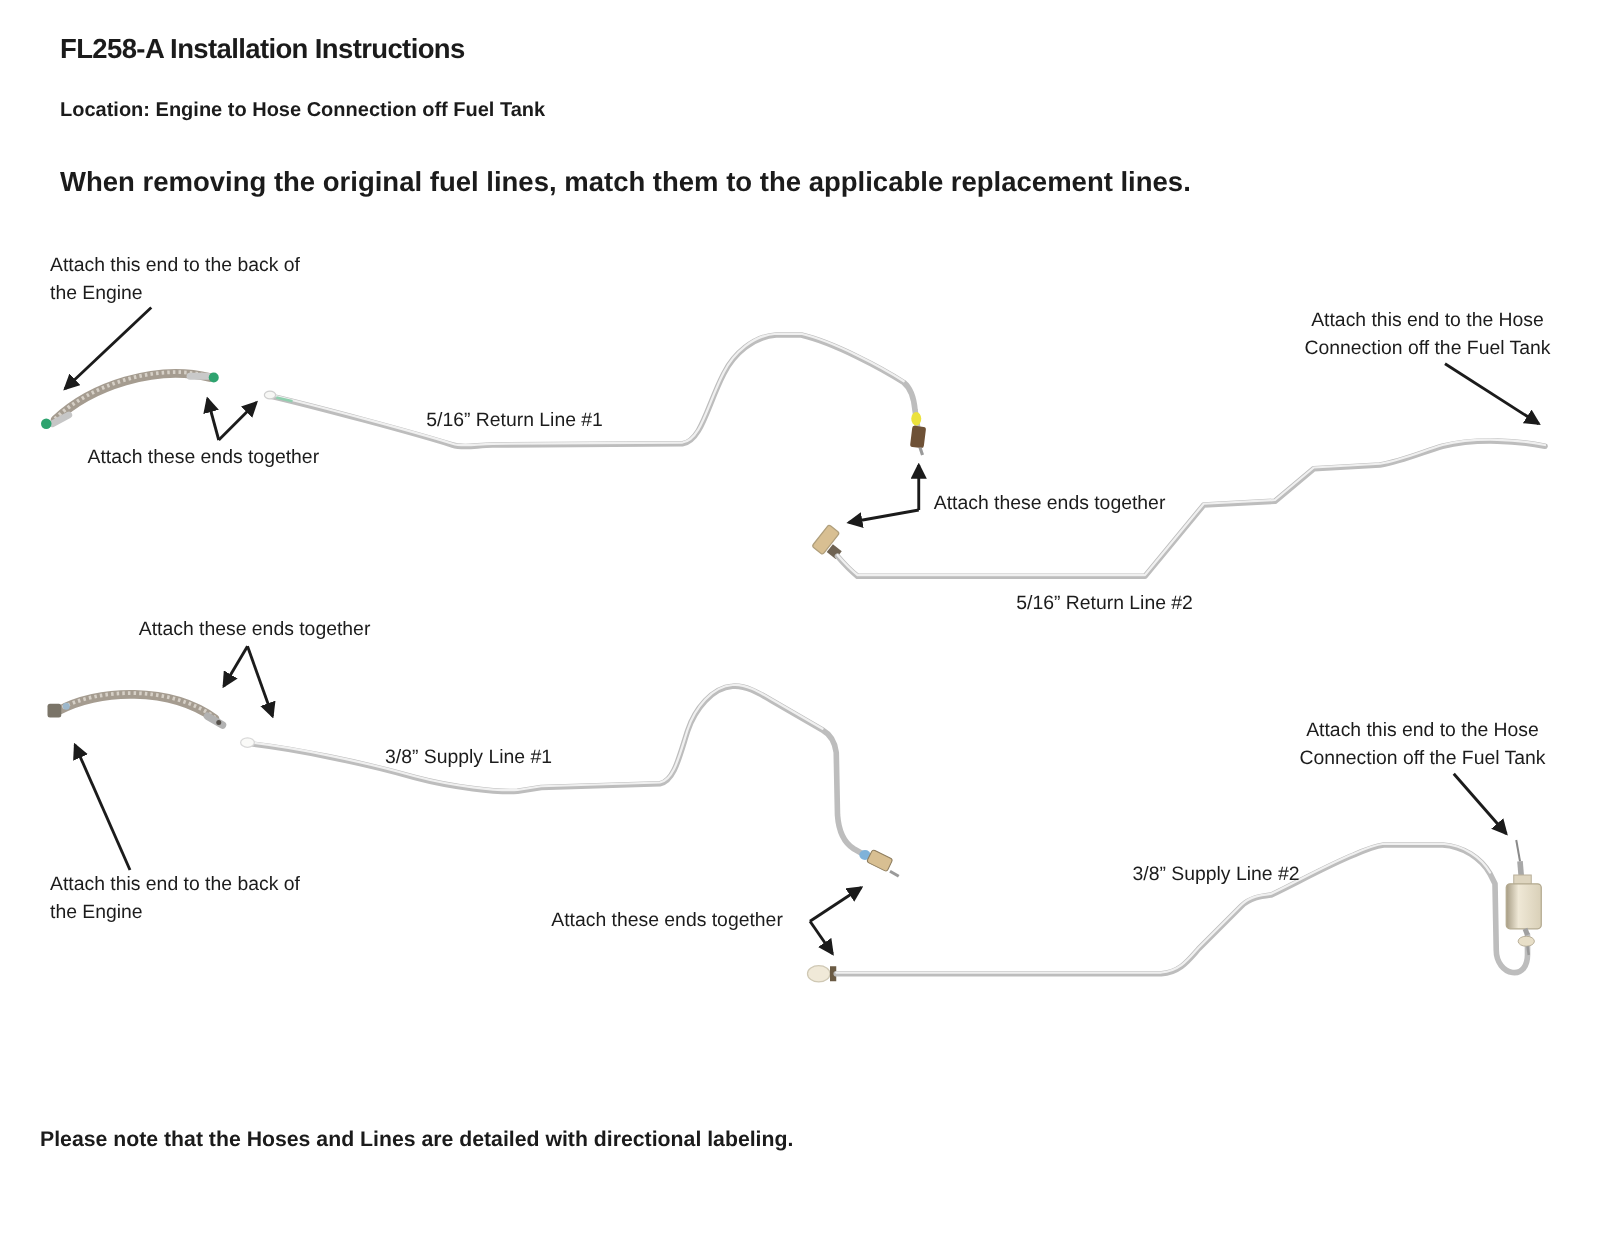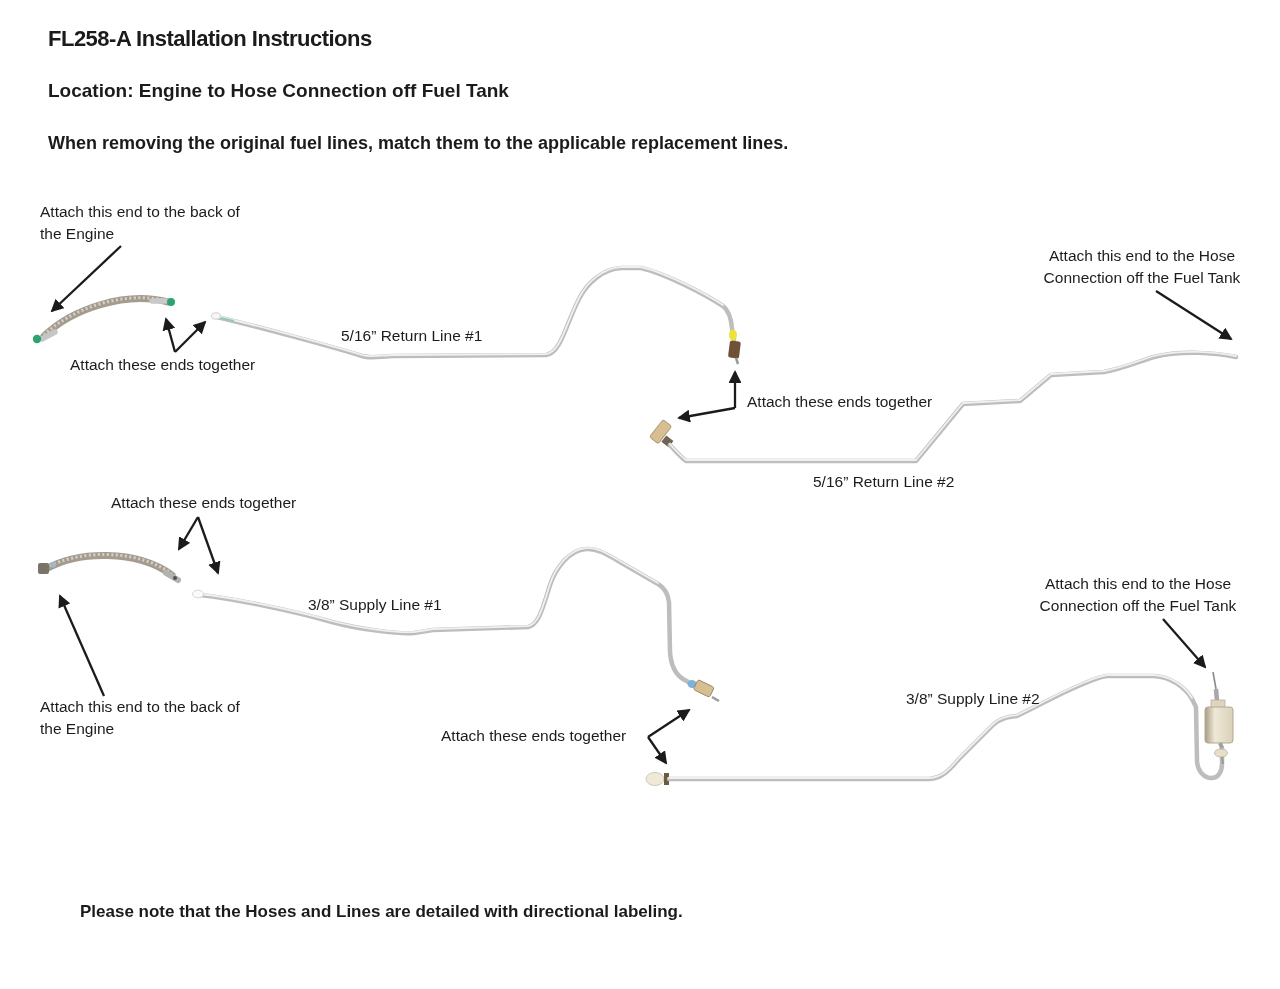--- a/index.html
+++ b/index.html
@@ -1,22 +1,22 @@
 <!DOCTYPE html>
 <html><head>
 <meta charset="utf-8">
 <style>
   html,body{margin:0;padding:0;background:#ffffff;}
   body{width:1280px;height:989px;position:relative;overflow:hidden;
        font-family:"Liberation Sans",sans-serif;color:#1b1b1b;}
   .abs{position:absolute;}
   .title{left:48px;top:26px;font-size:22px;font-weight:bold;letter-spacing:-0.5px;}
-  .location{left:48px;top:80px;font-size:19px;font-weight:bold;}
-  .instruction{left:48px;top:133px;font-size:18px;font-weight:bold;text-align:center;}
-  .footer{left:32px;top:900px;font-size:17px;font-weight:bold;line-height:24px;margin-left:48px;}
+  .location{left:48px;top:80px;font-size:16px;font-weight:bold;}
+  .instruction{left:48px;top:133px;font-size:22px;font-weight:bold;text-align:center;}
+  .footer{left:32px;top:900px;font-size:17px;font-weight:bold;line-height:24px;}
   svg{position:absolute;left:0;top:0;}
   text{font-family:"Liberation Sans",sans-serif;font-size:15.5px;fill:#1c1c1c;}
   .arrow{stroke:#1b1b1b;stroke-width:2.3;fill:none;}
   .tube-base{stroke:#bdbdbd;stroke-width:4.5;fill:none;stroke-linecap:round;stroke-linejoin:round;}
   .tube-hi{stroke:#f0f0f0;stroke-width:1.8;fill:none;stroke-linecap:round;stroke-linejoin:round;}
   .hose-base{stroke:#a59c90;stroke-width:7;fill:none;stroke-linecap:round;}
   .hose-hi{stroke:#d6d0c7;stroke-width:3;fill:none;stroke-linecap:butt;stroke-dasharray:2 2.5;}
 </style>
 </head>
 <body>

